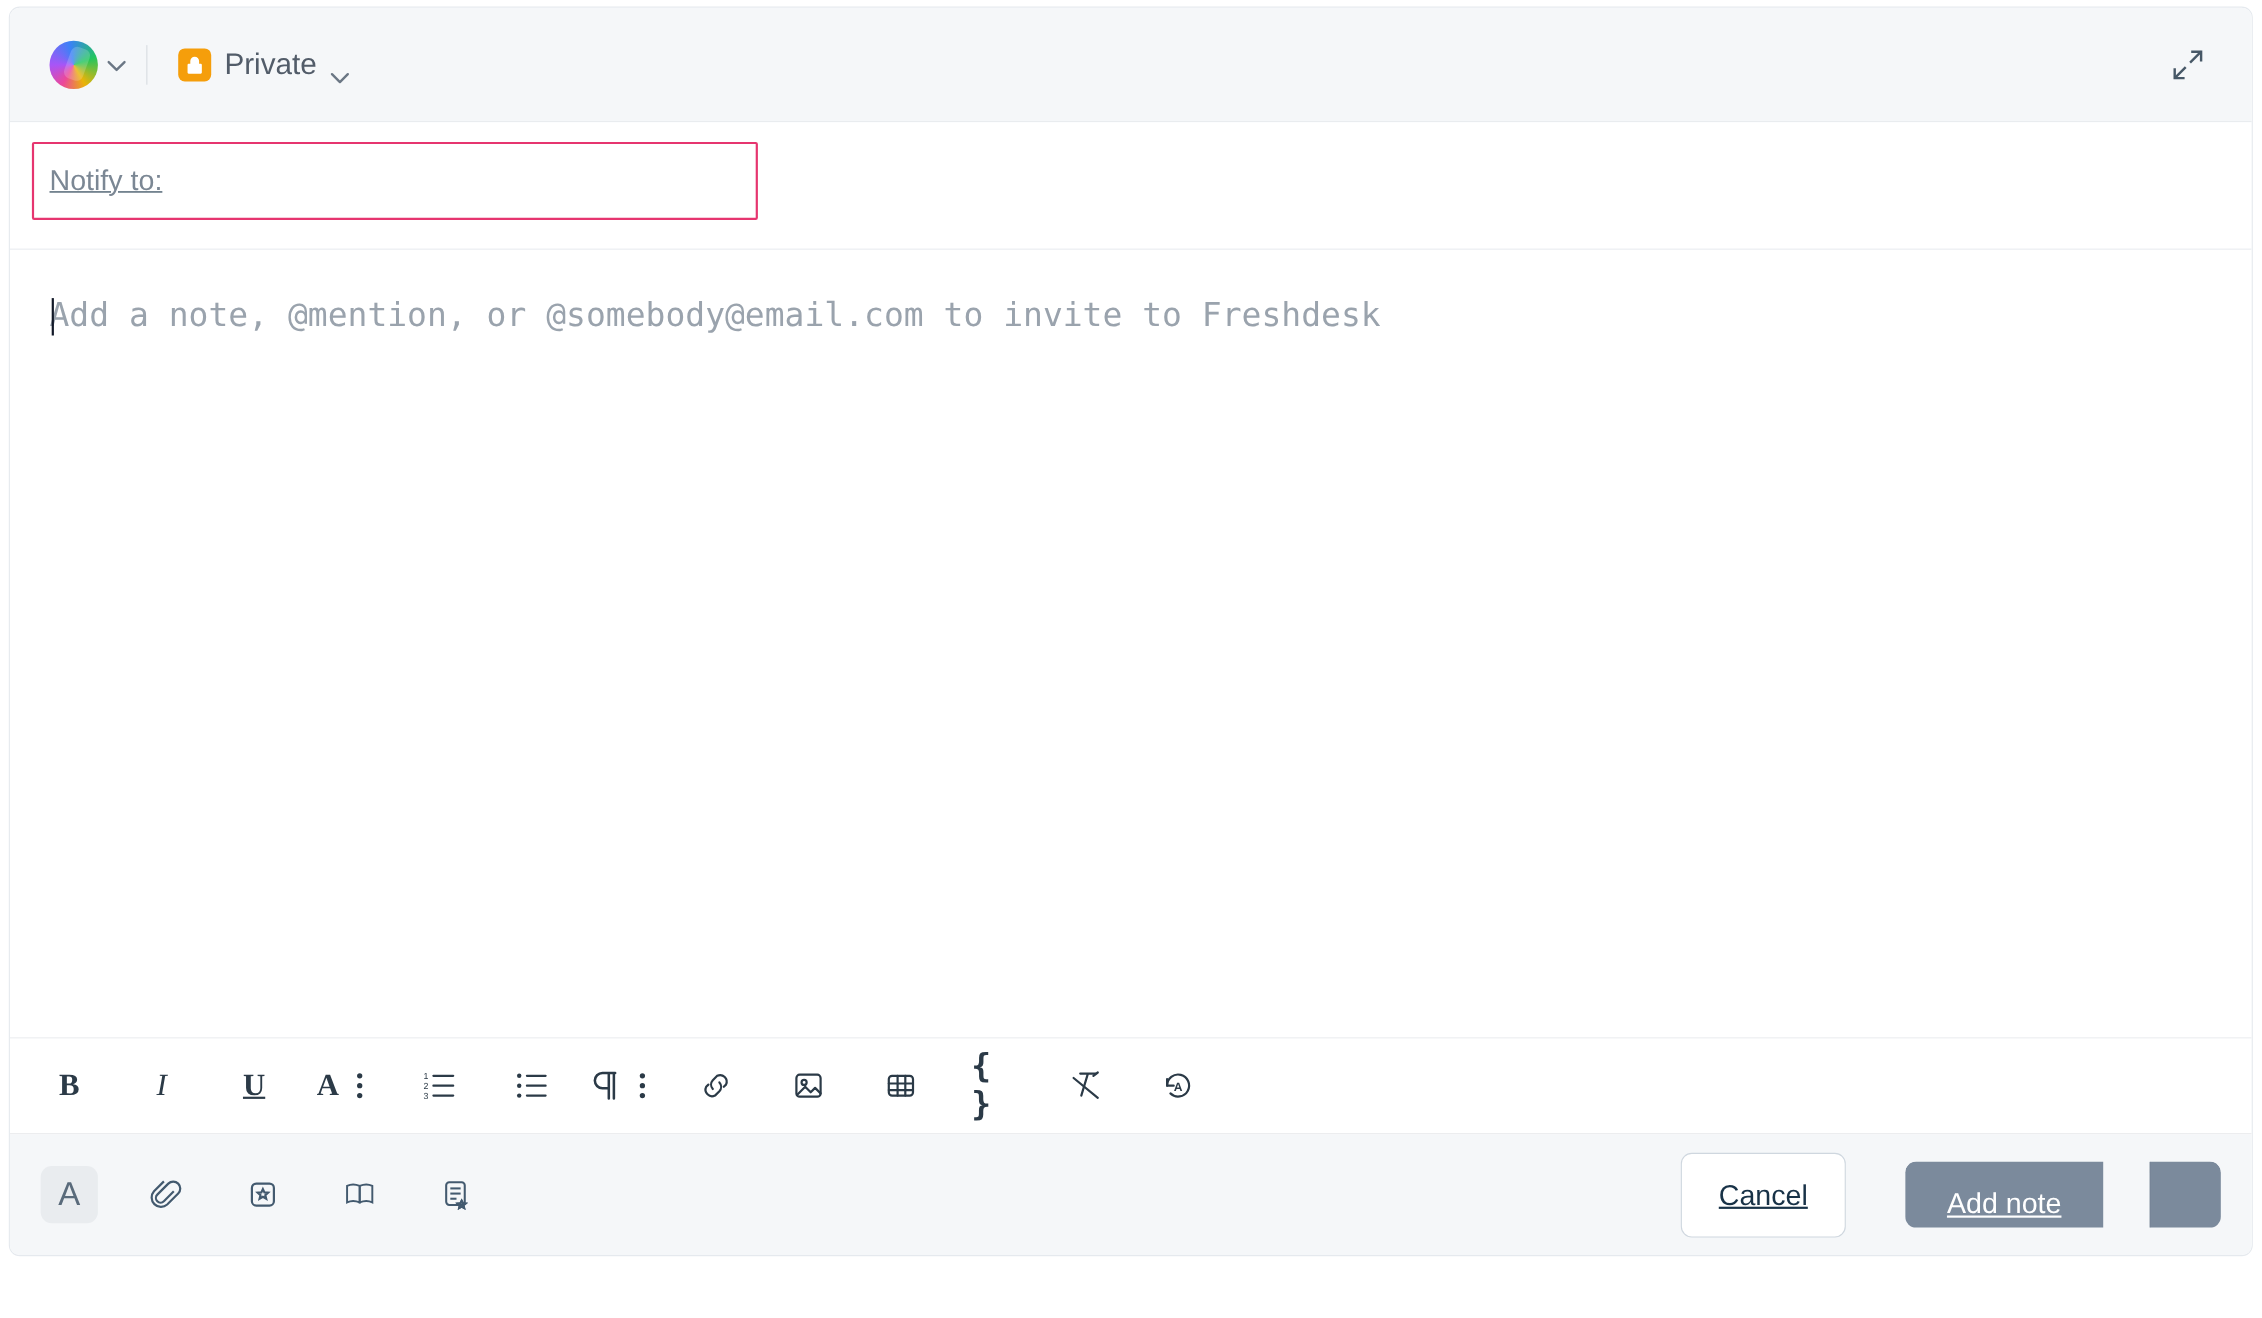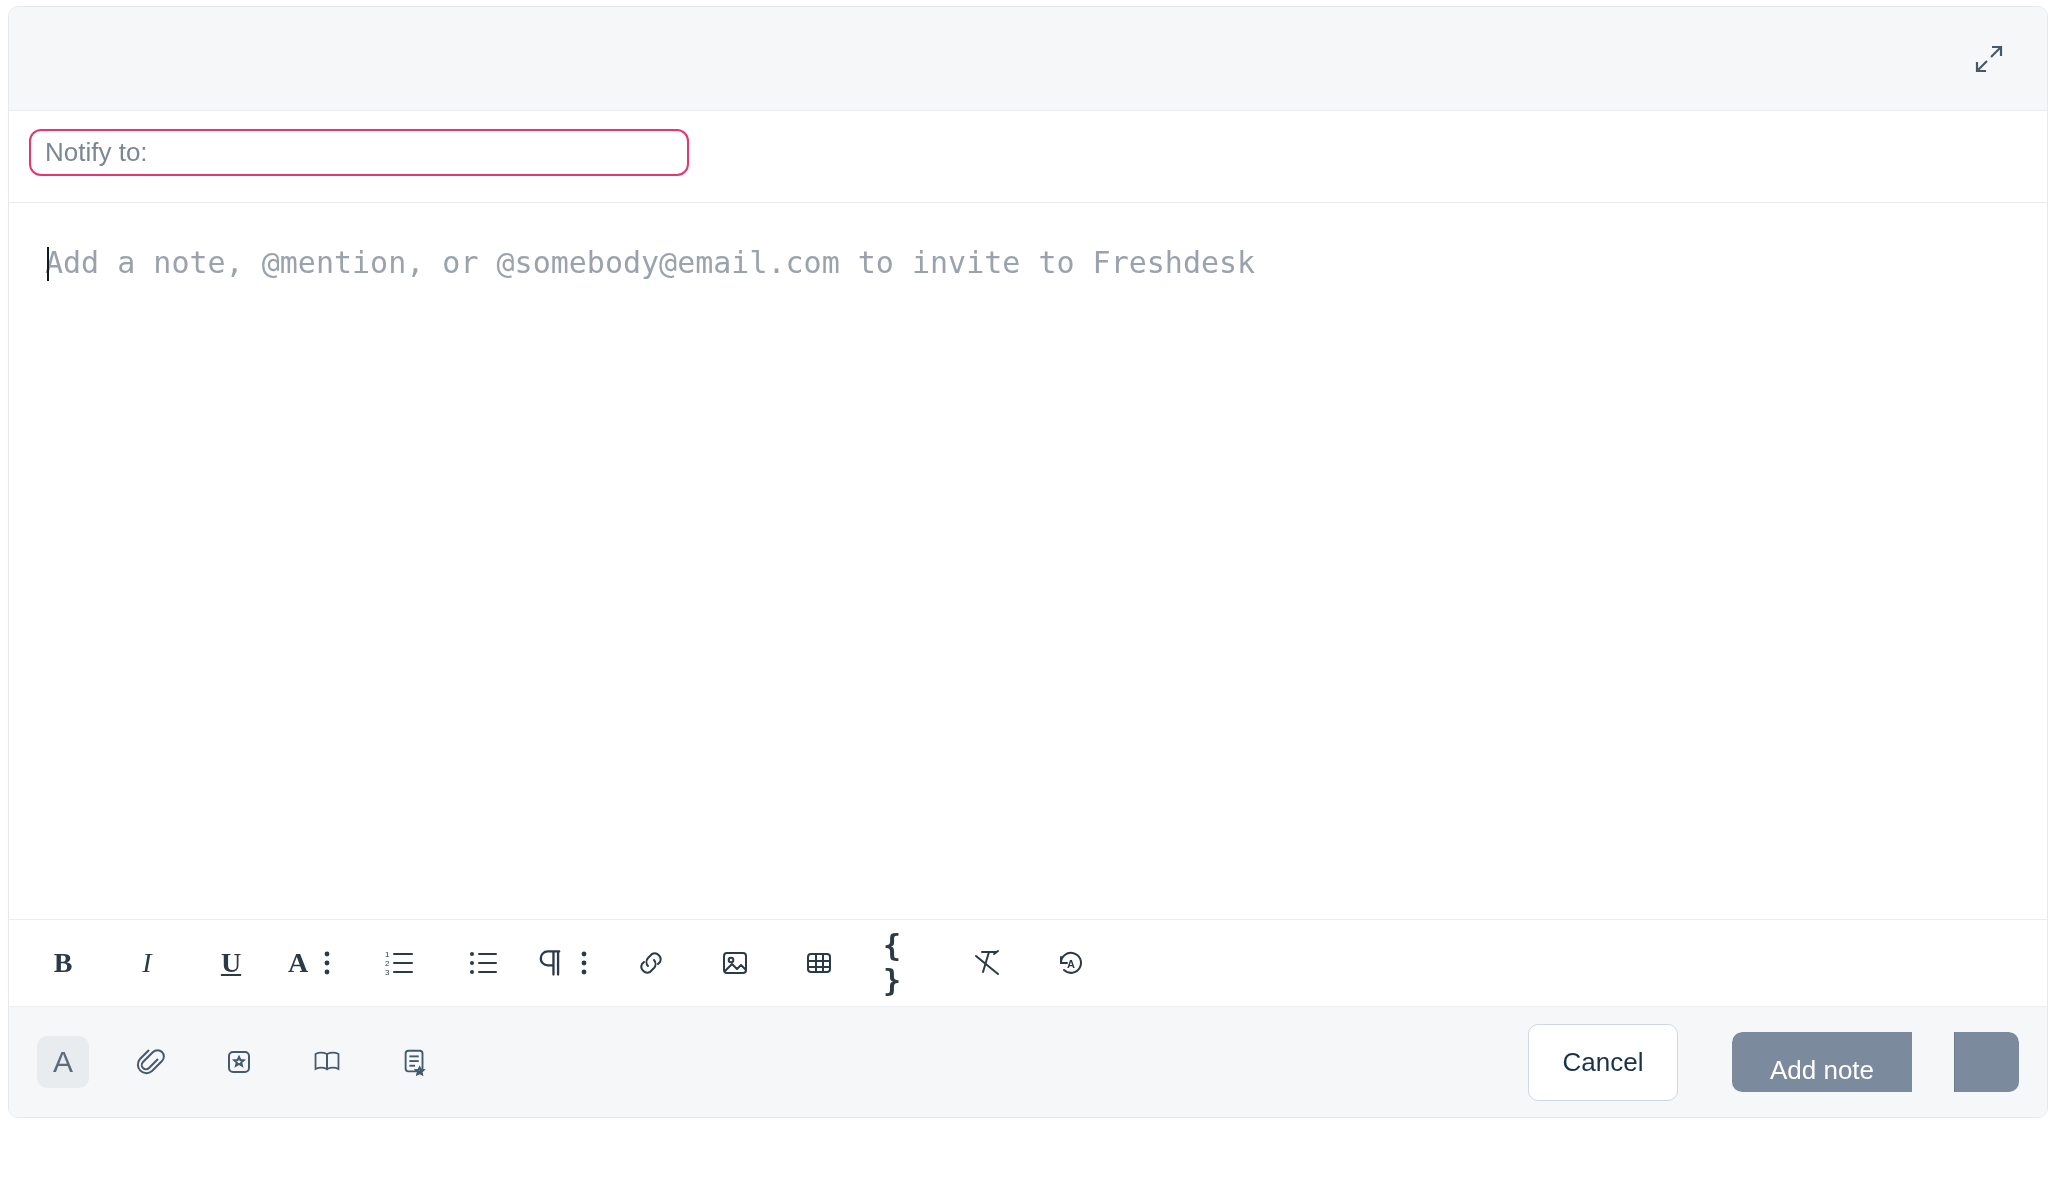--- a/index.html
+++ b/index.html
@@ -67,23 +67,24 @@
   .expand-btn svg { width: 32px; height: 32px; stroke: #475867; fill: none; stroke-width: 2.2; }
 
   
   .notify-row {
     border-bottom: 1px solid #e9ecef;
     padding: 18px 20px 26px;
   }
   .notify-box {
     display: inline-block;
     border: 2px solid #e6356f;
-    padding: 6px 14px;
+    padding: 18px 14px;
     min-width: 660px;
-    border-radius: 12px;
+    border-radius: 2px;
+    text-decoration: underline;
   }
   .notify-label {
     color: #7b8794; font-size: 26px;
   }
 
   
   .editor-body {
     height: 716px;
     padding: 42px 36px;
     position: relative;
@@ -134,21 +135,21 @@
     display: flex; align-items: center; justify-content: center;
     cursor: pointer; color: #435a6f;
   }
   .square-btn.active { background: #e9ecef; color:#405266; }
   .square-btn svg { width: 30px; height: 30px; stroke: currentColor; fill: none; stroke-width: 2; }
   .footer-spacer { flex: 1; }
   .btn {
     height: 77px; border-radius: 10px; font-size: 26px;
     display: inline-flex; align-items: center; justify-content: center;
     padding: 0 32px; cursor: pointer;
-    border: 1px solid #cfd7df; background: #fff; color: #183247;
+    border: 1px solid #cfd7df; background: #fff; color: #183247; text-decoration: underline;
   }
   .btn.cancel { min-width: 150px; }
   .btn-group {
     display: flex; height: 60px; border-radius: 10px; overflow: hidden; gap: 42px;
   }
   .btn.primary {
     background: #7b8a9c; color: #fff; border: none;
     min-width: 180px; border-radius: 10px 0 0 10px;
   }
   .btn.primary-caret {
@@ -157,20 +158,42 @@
     border-radius: 0 10px 10px 0;
   }
   .btn.primary-caret svg { width: 20px; height: 14px; fill: #fff; }
 </style>
 </head>
 <body>
 
 <div class="note-editor">
 
   <div class="editor-header">
+    <div class="header-left">
+      <span class="brand-avatar"></span>
+      <span class="caret">
+        <svg viewBox="0 0 20 12">
+            <path d="M2 2 L10 10 L18 2" fill="none" stroke="#6b7785" stroke-width="2.4" stroke-linecap="round" stroke-linejoin="round"></path>
+          </svg>
+      </span>
+      <span class="vsep"></span>
+      <div class="privacy-chip">
+        <span class="lock-badge">
+          <svg viewBox="0 0 16 18">
+              <path d="M4 8 V5.5 a4 4 0 0 1 8 0 V8 M2.5 8 h11 a1 1 0 0 1 1 1 v7 a1 1 0 0 1 -1 1 h-11 a1 1 0 0 1 -1 -1 v-7 a1 1 0 0 1 1 -1 Z"></path>
+            </svg>
+        </span>
+        <span>Private</span>
+        <span class="caret">
+          <svg viewBox="0 0 20 12">
+              <path d="M2 2 L10 10 L18 2" fill="none" stroke="#6b7785" stroke-width="2.4" stroke-linecap="round" stroke-linejoin="round"></path>
+            </svg>
+        </span>
+      </div>
+    </div>
     <div class="header-spacer"></div>
     <div class="expand-btn">
       <svg viewBox="0 0 32 32">
           <path d="M19 4 H28 V13"></path>
           <path d="M28 4 L18 14"></path>
           <path d="M13 28 H4 V19"></path>
           <path d="M4 28 L14 18"></path>
         </svg>
     </div>
   </div>

